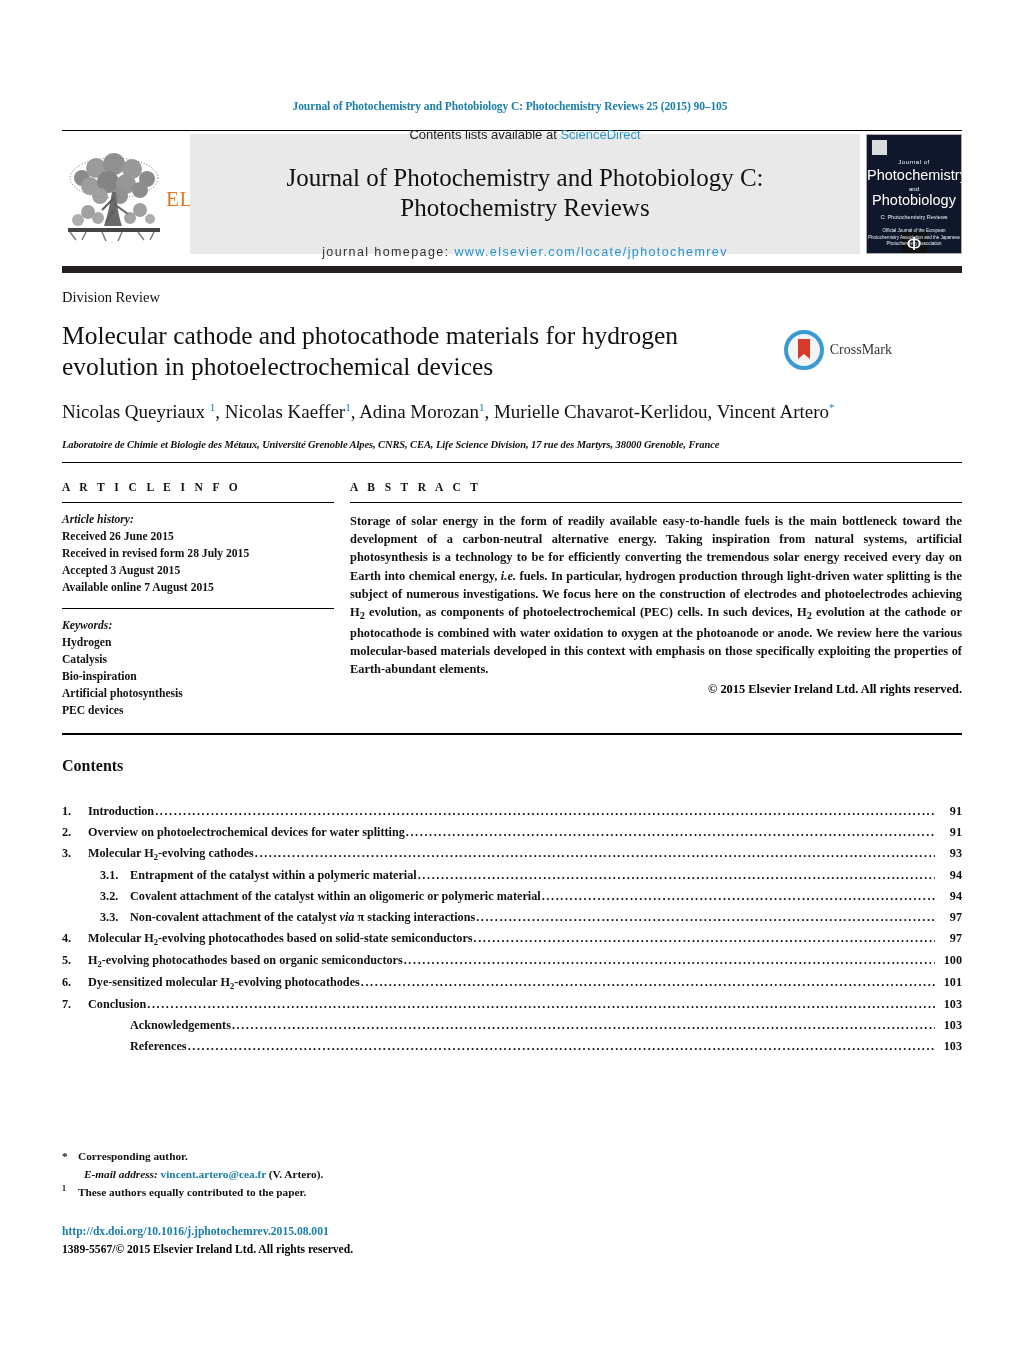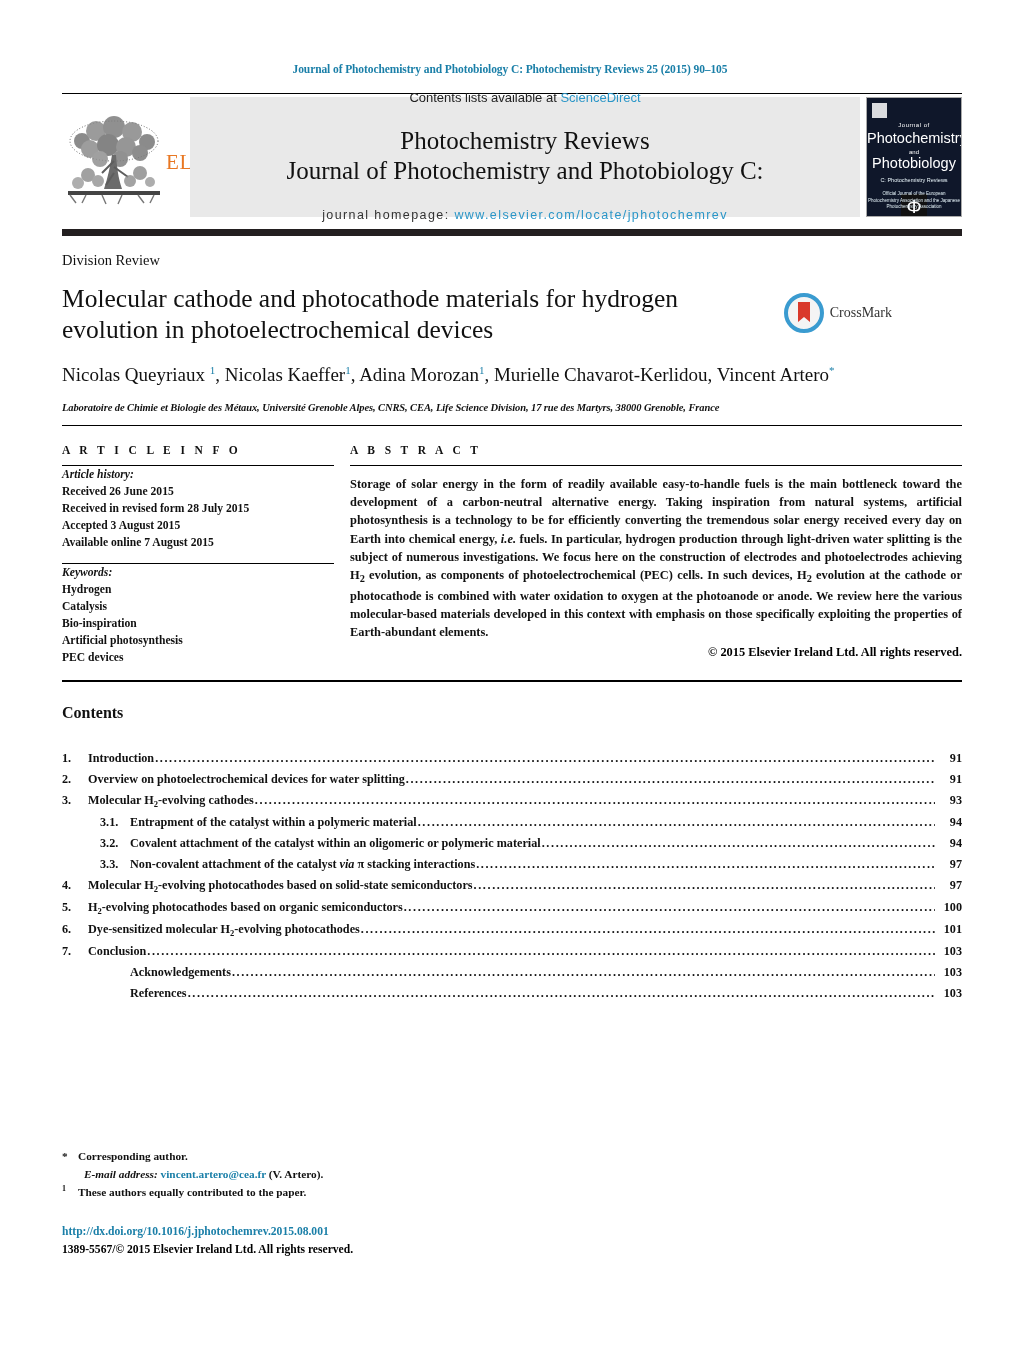--- a/index.html
+++ b/index.html
@@ -15,21 +15,21 @@
   }
   .page { position: relative; width: 1020px; height: 1351px; padding: 0; }
 
   
   .running-head {
     text-align: center;
     color: #1a7fa8;
     font-size: 11.5px;
     font-weight: bold;
     font-family: "Liberation Serif", serif;
-    padding-top: 63px;
+    padding-top: 100px;
     letter-spacing: -0.1px;
   }
 
   
   .masthead {
     margin: 18px 58px 0 62px;
     border-top: 1.5px solid #000;
     padding-top: 0;
     display: flex;
     align-items: stretch;
@@ -165,21 +165,21 @@
   .col-abs  { flex: 1 1 auto; }
   .sec-label {
     font-family: "Liberation Serif", serif;
     font-weight: bold;
     font-size: 11.5px;
     letter-spacing: 3.4px;
     color: #111;
   }
   .rule { border-top: 1px solid #000; margin-top: 9px; }
   .info-block { font-family: "Liberation Serif", serif; font-size: 11.6px;
-                line-height: 1.47; color: #111; font-weight: bold;}
+                line-height: 1.47; color: #111; margin-top: 8px; font-weight: bold;}
   .info-block .ttl { font-style: italic; }
   .kw-rule { border-top: 1px solid #000; margin-top: 12px; }
   .abs-text {
     font-family: "Liberation Serif", serif;
     font-size: 12.4px;
     line-height: 1.47;
     text-align: justify;
     color: #111;
     margin-top: 9px;
     font-weight: bold;
@@ -260,22 +260,22 @@
         </svg>
       </div>
       <div class="elsevier-word">ELSEVIER</div>
     </div>
 
     <div class="journal-banner">
       <div class="contents-line">
         <span>Contents lists available at </span><span class="sd">ScienceDirect</span>
       </div>
       <div class="journal-title">
+        <div>Journal of Photochemistry and Photobiology C:</div>
         <div>Photochemistry Reviews</div>
-        <div>Journal of Photochemistry and Photobiology C:</div>
       </div>
       <div class="homepage-line">
         <span>journal homepage: </span><span class="url">www.elsevier.com/locate/jphotochemrev</span>
       </div>
     </div>
 
     <div class="cover-thumb">
       <div class="cover-els"></div>
       <div class="cover-jof">Journal of</div>
       <div class="cover-l1">Photochemistry</div>

